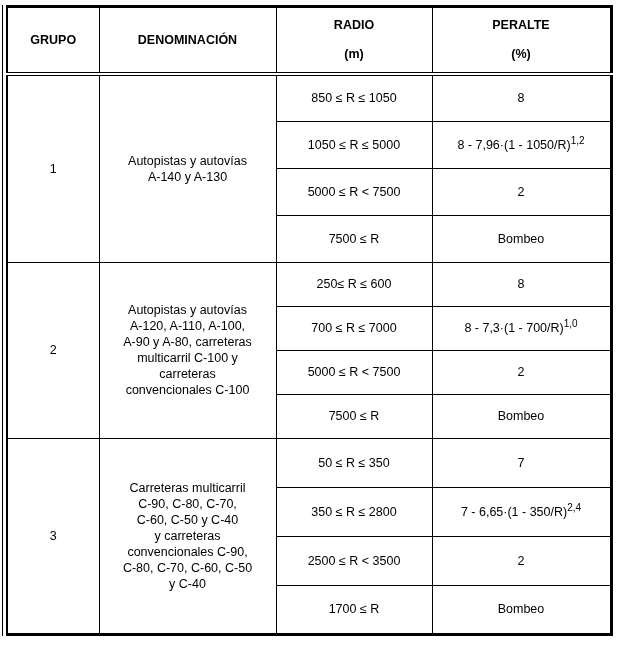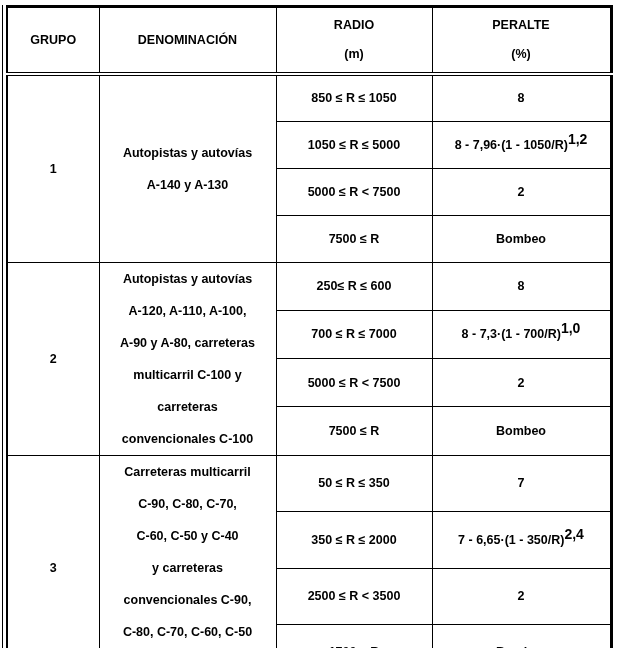--- a/index.html
+++ b/index.html
@@ -19,40 +19,39 @@
     border:3px solid #000;
     border-left:2px solid #000;
   }
   th,td{
     border:1px solid #000;
     text-align:center;
     vertical-align:middle;
     padding:0 4px;
     font-size:12.5px;
     overflow:hidden;
-    font-weight:bold;
   }
   thead th{
     font-weight:bold;
     white-space:pre-line;
     line-height:29px;
     height:64px;
     border-bottom:4px double #000;   
     text-align:center;
   }
   td.denom-cell{
     white-space:pre-line;
-    line-height:32px;
+    line-height:16px;
   }
   td.peralte-cell, td.radio-cell{ white-space:nowrap; }
   tbody.g1 tr{height:47px;}
   tbody.g2 tr{height:44px;}
   tbody.g3 tr{height:49px;}
   sup{
-    font-size:14px;
+    font-size:10px;
     line-height:0;
     vertical-align:super;
     letter-spacing:0;
   }
 </style>
 </head>
 <body>
 
 <div class="table-frame">
   <table>
@@ -128,21 +127,21 @@
 C-90, C-80, C-70,
 C-60, C-50 y C-40
 y carreteras
 convencionales C-90,
 C-80, C-70, C-60, C-50
 y C-40</td>
         <td class="radio-cell">50 ≤ R ≤ 350</td>
         <td class="peralte-cell"><span>7</span><sup></sup></td>
       </tr>
       <tr>
-        <td class="radio-cell">350 ≤ R ≤ 2000</td>
+        <td class="radio-cell">350 ≤ R ≤ 2800</td>
         <td class="peralte-cell"><span>7 - 6,65·(1 - 350/R)</span><sup>2,4</sup></td>
       </tr>
       <tr>
         <td class="radio-cell">2500 ≤ R &lt; 3500</td>
         <td class="peralte-cell"><span>2</span><sup></sup></td>
       </tr>
       <tr>
         <td class="radio-cell">1700 ≤ R</td>
         <td class="peralte-cell"><span>Bombeo</span><sup></sup></td>
       </tr>

